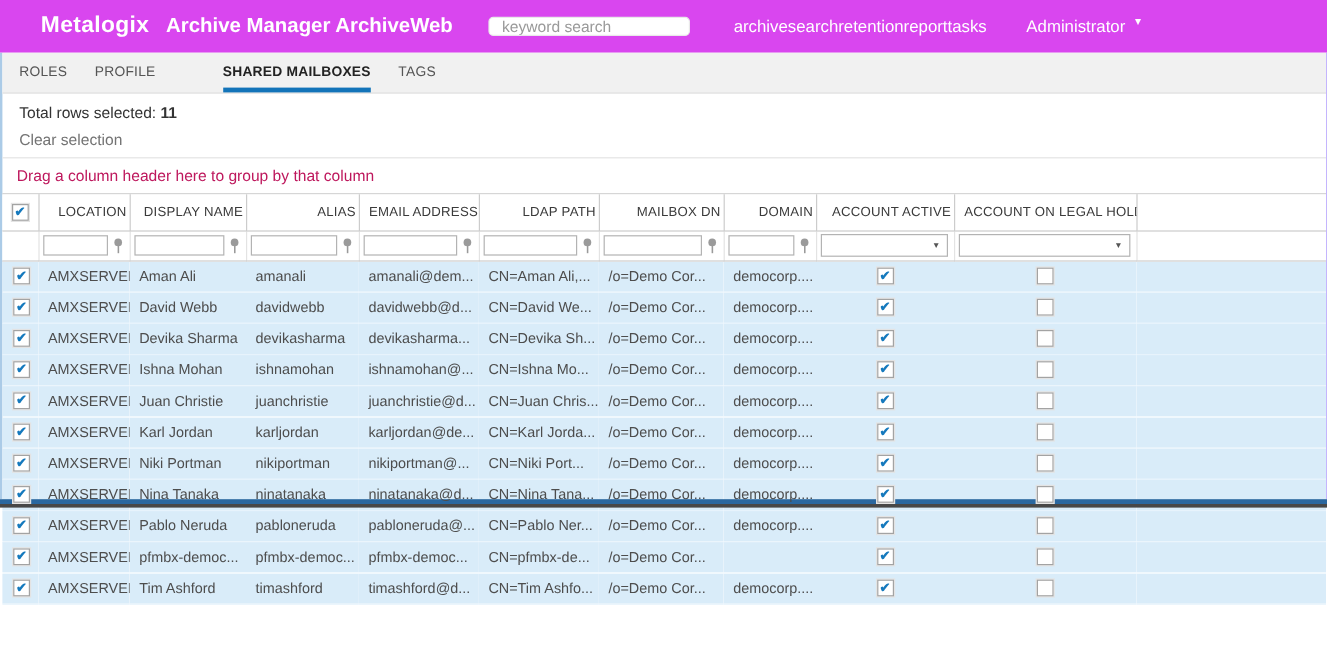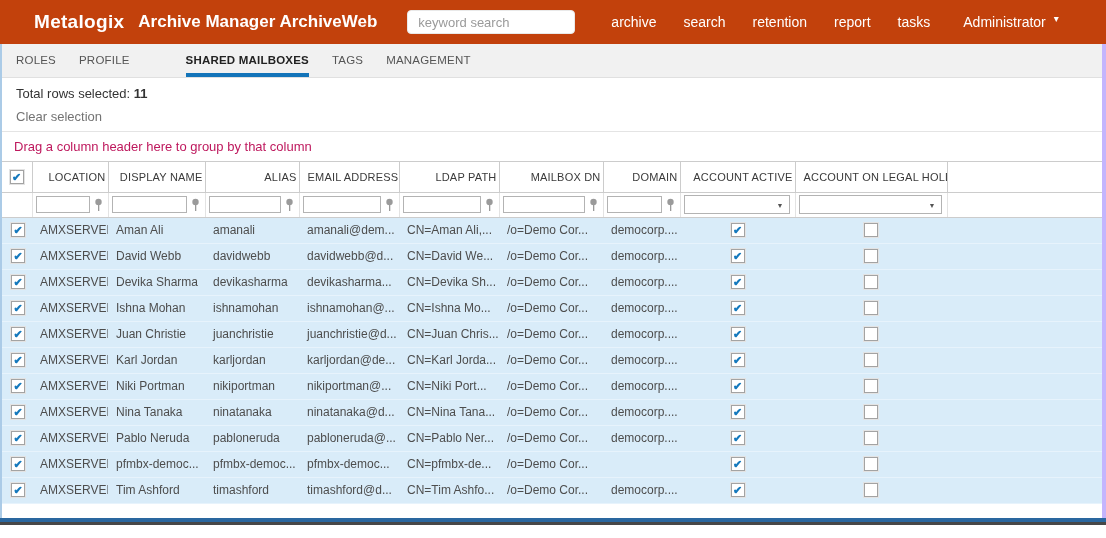--- a/index.html
+++ b/index.html
@@ -1,33 +1,33 @@
 <!DOCTYPE html>
 <html><head>
 <meta charset="utf-8">
 <style>
   * { margin:0; padding:0; box-sizing:border-box; }
   body { font-family:"Liberation Sans", sans-serif; background:#fff; }
   .page { width:1106px; height:538px; overflow:hidden; background:#fff; }
 
   
-  .topbar { height:44px; background:#c2410c; display:flex; align-items:center; color:#fff; }
+  .topbar { height:44px; background:#d946ef; display:flex; align-items:center; color:#fff; }
   .logo { font-weight:bold; font-size:19px; margin-left:34px; letter-spacing:.3px; white-space:nowrap; }
   .app-title { font-size:17px; font-weight:700; margin-left:14px; white-space:nowrap; }
-  .search-input { margin-left:30px; width:168px; height:24px; border-radius:4px; border:1px solid #e9e9e9;
+  .search-input { margin-left:30px; width:168px; height:16px; border-radius:4px; border:1px solid #e9e9e9;
     padding:0 10px; font-size:13px; color:#444; outline:none; font-family:"Liberation Sans", sans-serif; }
   .search-input::placeholder { color:#9a9a9a; }
-  .topnav { display:flex; gap:27px; margin-left:36px; font-size:14px; }
+  .topnav { display:flex; margin-left:36px; font-size:14px; }
   .topnav a { color:#fff; text-decoration:none; cursor:pointer; white-space:nowrap; }
   .user-menu { display:flex; align-items:flex-start; gap:8px; margin-left:33px; margin-right:28px;
     font-size:14px; cursor:pointer; white-space:nowrap; }
   .user-caret { font-size:10px; line-height:1; }
 
   
-  .content { height:474px; border-left:2px solid #abcbe7; border-right:4px solid #c4b5fd; background:#fff; }
+  .content { height:372px; border-left:2px solid #abcbe7; border-right:1px solid #c4b5fd; background:#fff; }
   .bottom-blue { height:4px; background:#2a679f; }
   .bottom-dark { height:3px; background:#474747; }
 
   
   .tabbar { height:34px; background:#f1f1f1; border-bottom:1px solid #e0e0e0; display:flex;
     gap:23px; padding-left:14px; font-size:11.5px; color:#555; }
   .tab { display:flex; align-items:center; padding-top:2px; border-bottom:4px solid transparent;
     cursor:pointer; letter-spacing:.2px; white-space:nowrap; }
   .tab.active { font-weight:bold; color:#222; border-bottom-color:#1374b9;margin-left:33px; }
 
@@ -88,21 +88,20 @@
     </div>
   </header>
 
   <div class="content">
 
     <div class="tabbar">
       <div class="tab">ROLES</div>
       <div class="tab">PROFILE</div>
       <div class="tab active">SHARED MAILBOXES</div>
       <div class="tab">TAGS</div>
-      <div class="tab">MANAGEMENT</div>
     </div>
 
     <div class="selection-info">
       <div>
         <span>Total rows selected:</span>
         <span class="sel-count">11</span>
       </div>
       <a class="clear-link">Clear selection</a>
     </div>
 

